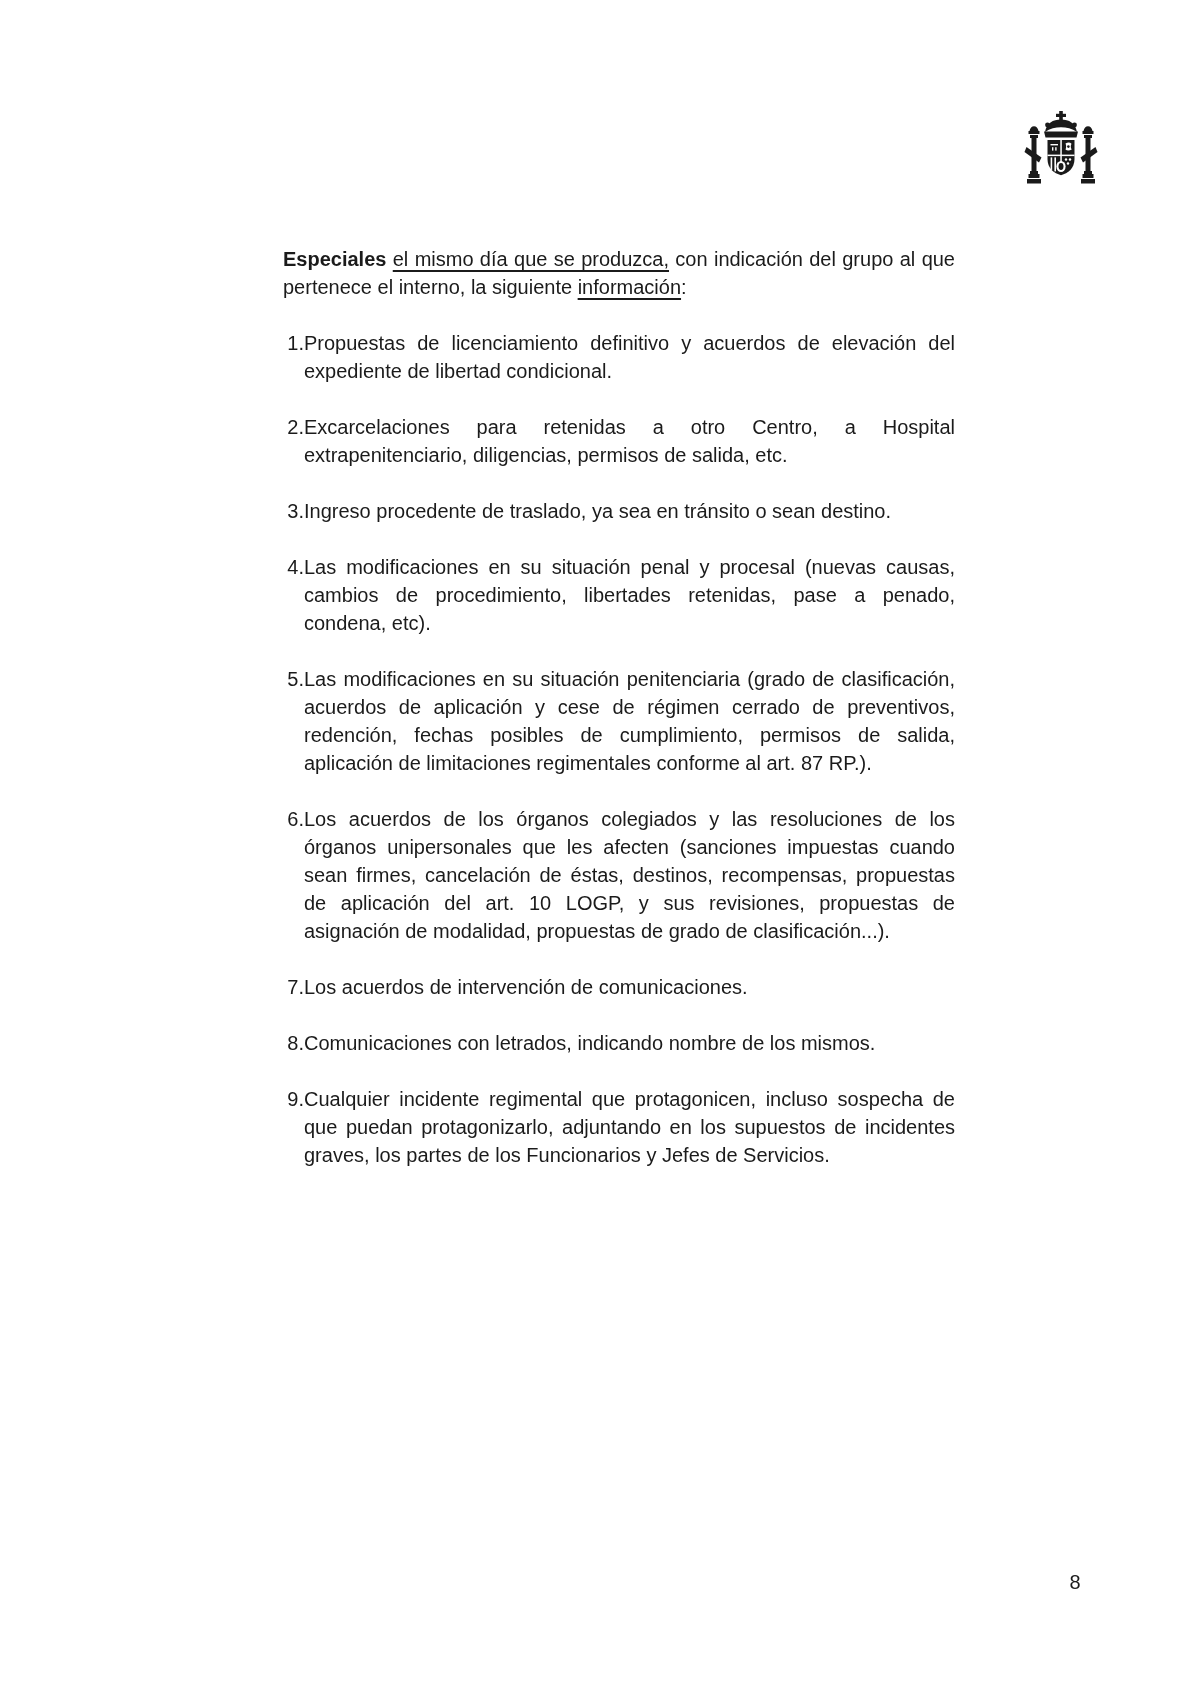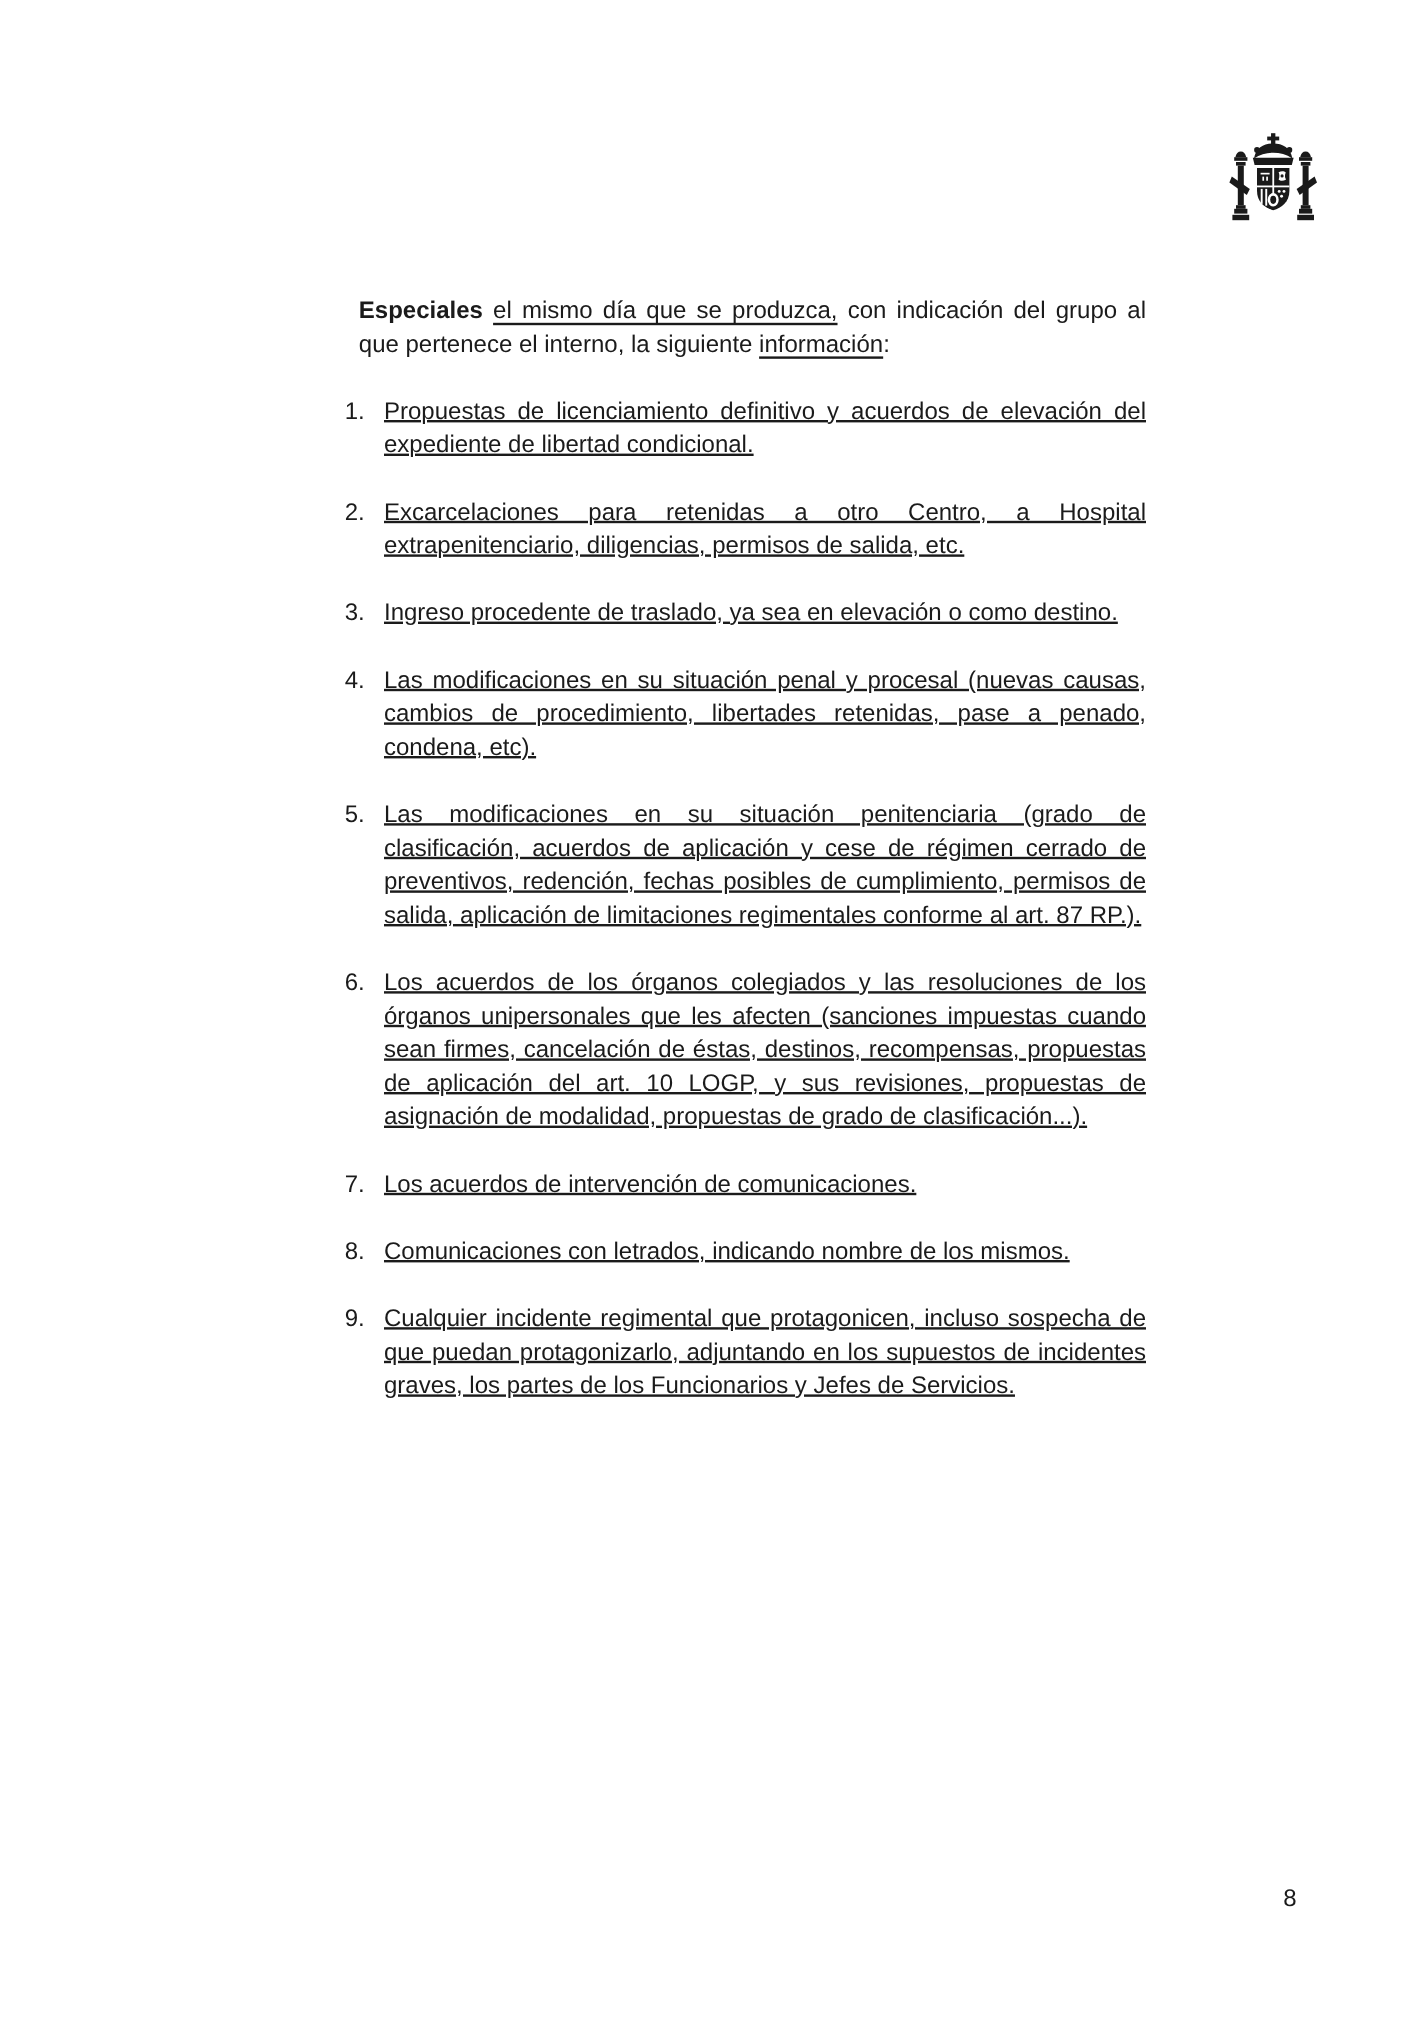--- a/index.html
+++ b/index.html
@@ -26,21 +26,21 @@
   }
   .content {
     position: absolute;
     left: 283px;
     top: 245px;
     width: 672px;
     font-size: 20px;
     line-height: 28px;
   }
   .intro {
-    margin: 0 0 28px 16px;
+    margin: 0 0 28px 0;
     text-align: justify;
   }
   .b { font-weight: bold; }
   .u {
     text-decoration: underline;
     text-decoration-thickness: 2px;
     text-underline-offset: 4px;
   }
   ol.list {
     list-style: none;
@@ -50,23 +50,21 @@
   ol.list li {
     display: flex;
     margin-bottom: 28px;
   }
   .num {
     flex: 0 0 44px;
     text-align: right;
   }
   .txt {
     flex: 1;
-    margin-left: 16px;
     text-align: justify;
-    text-decoration: underline;
   }
   li.justify-all .txt {
     text-align-last: justify;
   }
   .page-number {
     position: absolute;
     left: 1060px;
     top: 1568px;
     width: 30px;
     text-align: center;
@@ -136,21 +134,21 @@
       <li>
         <span class="num">1.</span>
         <span class="txt">Propuestas de licenciamiento definitivo y acuerdos de elevación del expediente de libertad condicional.</span>
       </li>
       <li>
         <span class="num">2.</span>
         <span class="txt">Excarcelaciones para retenidas a otro Centro, a Hospital extrapenitenciario, diligencias, permisos de salida, etc.</span>
       </li>
       <li>
         <span class="num">3.</span>
-        <span class="txt">Ingreso procedente de traslado, ya sea en elevación o como destino.</span>
+        <span class="txt">Ingreso procedente de traslado, ya sea en tránsito o sean destino.</span>
       </li>
       <li>
         <span class="num">4.</span>
         <span class="txt">Las modificaciones en su situación penal y procesal (nuevas causas, cambios de procedimiento, libertades retenidas, pase a penado, condena, etc).</span>
       </li>
       <li>
         <span class="num">5.</span>
         <span class="txt">Las modificaciones en su situación penitenciaria (grado de clasificación, acuerdos de aplicación y cese de régimen cerrado de preventivos, redención, fechas posibles de cumplimiento, permisos de salida, aplicación de limitaciones regimentales conforme al art. 87 RP.).</span>
       </li>
       <li>

